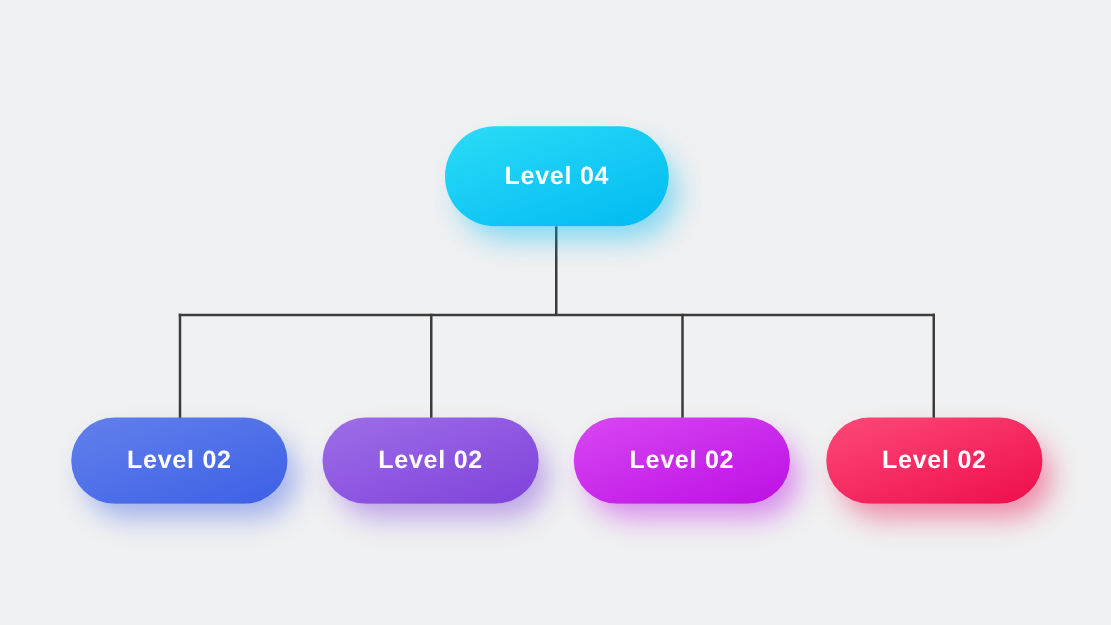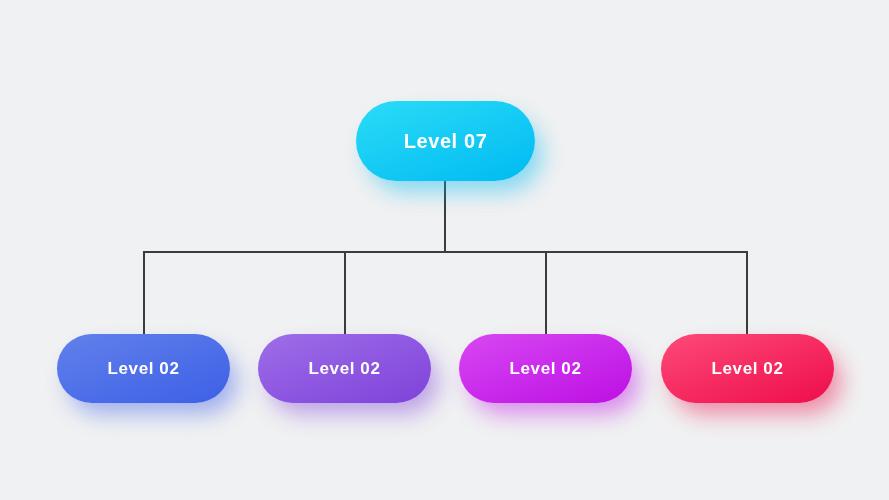--- a/index.html
+++ b/index.html
@@ -13,21 +13,21 @@
     width: 889px; height: 500px;
     background: #f0f1f2;
   }
   .node {
     position: absolute;
     display: flex;
     align-items: center;
     justify-content: center;
     color: #ffffff;
     font-weight: 700;
-    font-size: 17px;
+    font-size: 20px;
     letter-spacing: 0.6px;
   }
   .node-root {
     left: 356px; top: 101px;
     width: 179px; height: 80px;
     border-radius: 40px;
     font-size: 20px;
   }
   .node-child {
     top: 334px;
@@ -57,21 +57,21 @@
 <div class="canvas" style="background: rgb(240, 241, 242);">
 
   <div class="line stem" style="background: rgb(60, 60, 60);"></div>
   <div class="line bar" style="background: rgb(60, 60, 60);"></div>
   <div class="line drop drop-1" style="background: rgb(60, 60, 60);"></div>
   <div class="line drop drop-2" style="background: rgb(60, 60, 60);"></div>
   <div class="line drop drop-3" style="background: rgb(60, 60, 60);"></div>
   <div class="line drop drop-4" style="background: rgb(60, 60, 60);"></div>
 
   <div class="node node-root" style="background: linear-gradient(160deg, rgb(43, 220, 247) 0%, rgb(0, 186, 242) 100%); box-shadow: rgba(0, 186, 242, 0.45) 9px 13px 22px -2px;">
-    <span class="node-label">Level 07</span>
+    <span class="node-label">Level 04</span>
   </div>
 
   <div class="node node-child node-child-1" style="background: linear-gradient(160deg, rgb(98, 128, 235) 0%, rgb(61, 96, 230) 100%); box-shadow: rgba(61, 96, 230, 0.45) 9px 13px 22px -2px;">
     <span class="node-label">Level 02</span>
   </div>
 
   <div class="node node-child node-child-2" style="background: linear-gradient(160deg, rgb(157, 110, 232) 0%, rgb(127, 66, 218) 100%); box-shadow: rgba(127, 66, 218, 0.45) 9px 13px 22px -2px;">
     <span class="node-label">Level 02</span>
   </div>
 

